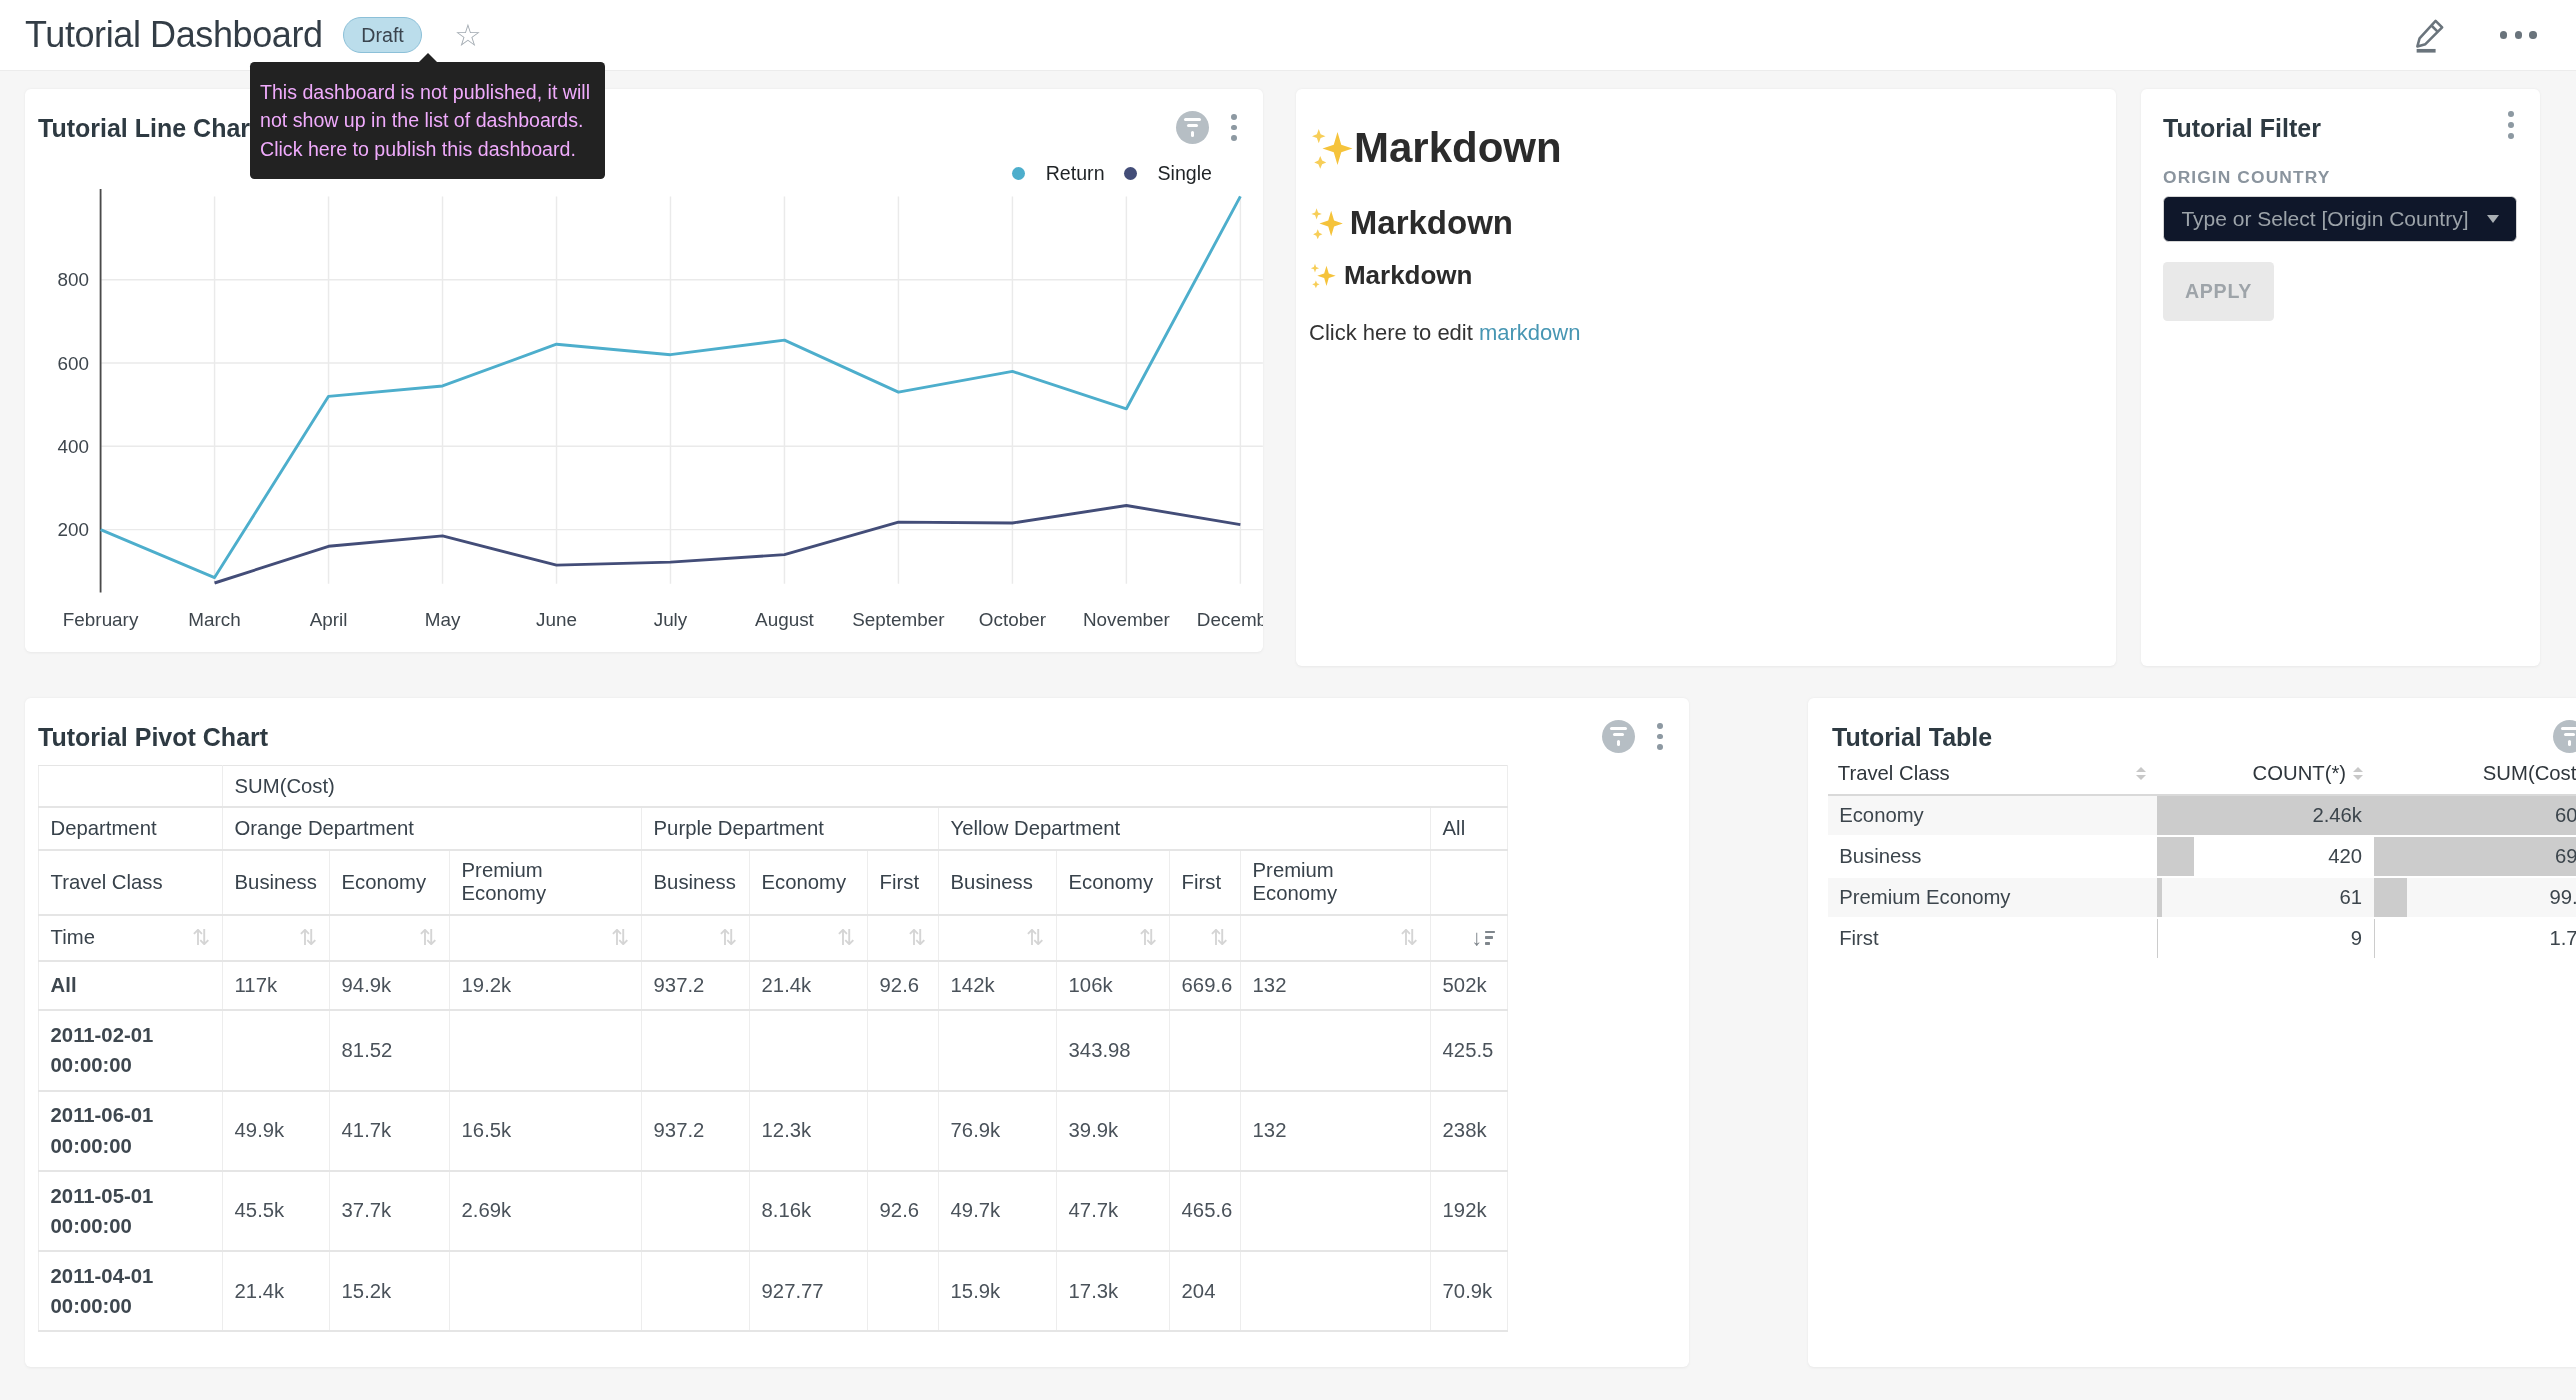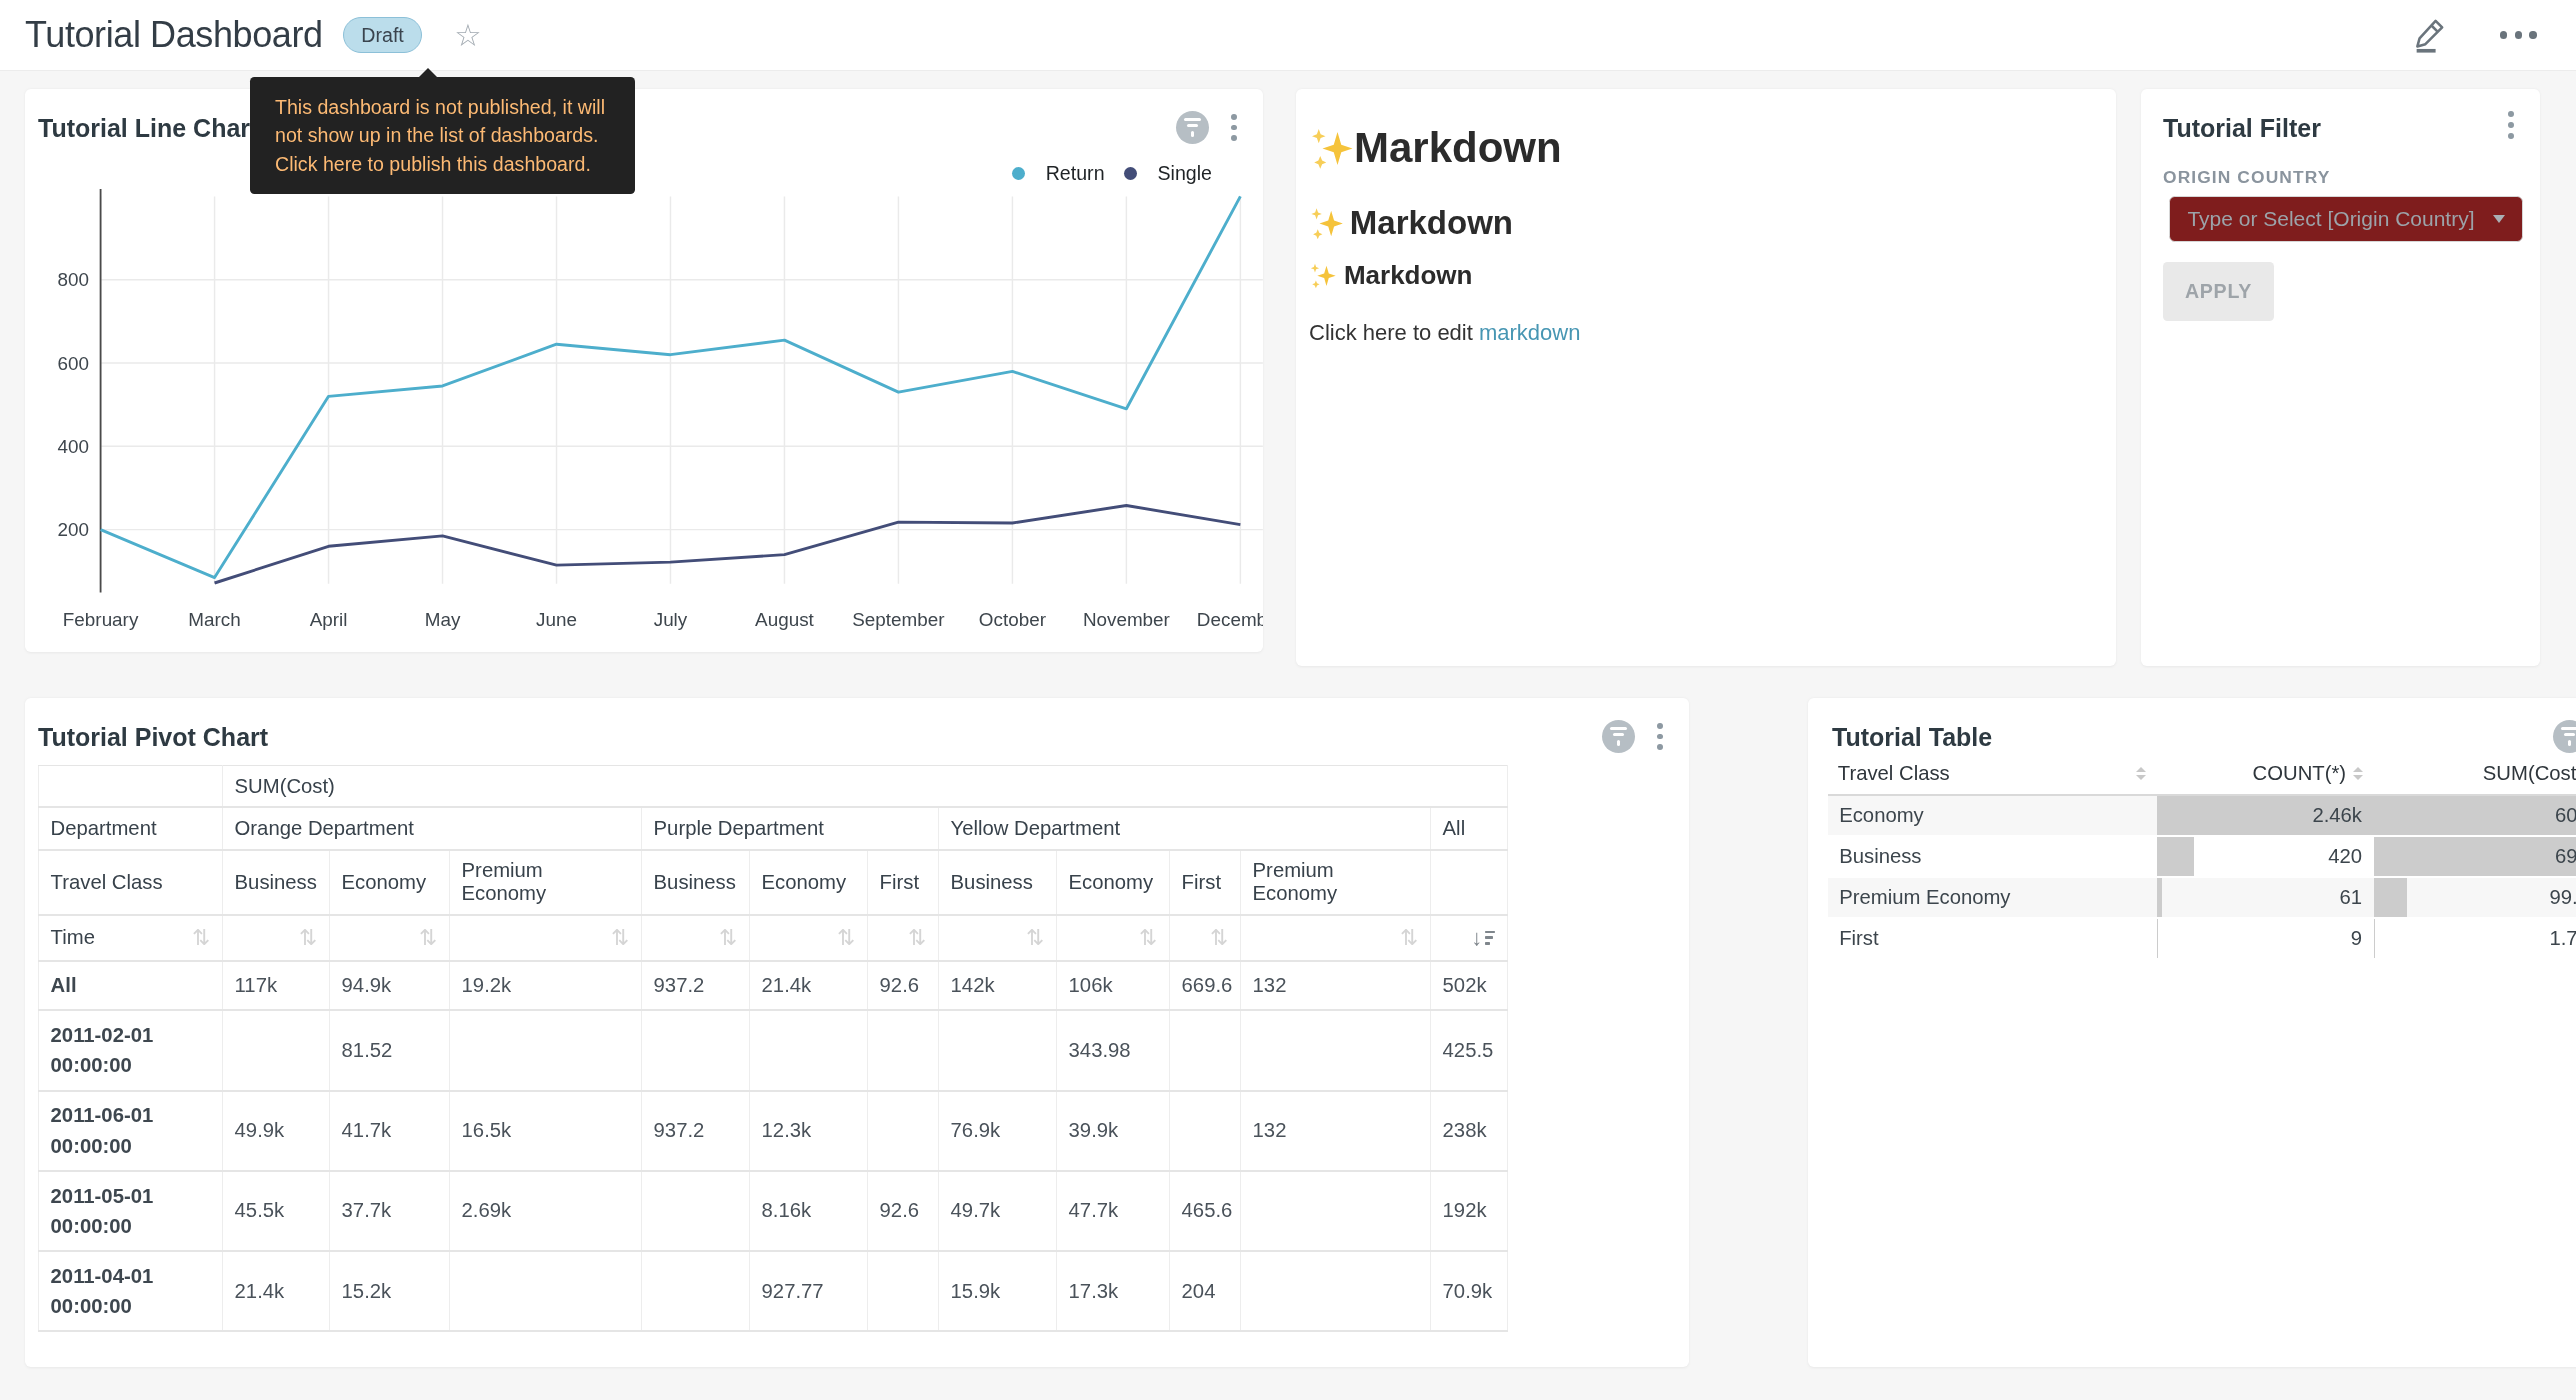--- a/index.html
+++ b/index.html
@@ -12,22 +12,22 @@
               padding:0 25px;box-sizing:border-box;z-index:10;}
   .dash-title{font-size:36px;font-weight:500;color:#333D46;letter-spacing:-0.4px;}
   .draft-badge{margin-left:20.3px;background:#BBDDEB;border:1.5px solid #8CC0D8;border-radius:29px;
                padding:5.1px 17.4px;font-size:19.6px;color:#3A444E;cursor:pointer;}
   .star{margin-left:32px;font-size:30.5px;color:#A3ABB2;line-height:1;cursor:pointer;}
   .header-right{margin-left:auto;display:flex;align-items:center;gap:52px;padding-right:14.5px;}
   .dots-h{display:flex;gap:7.3px;cursor:pointer;}
   .dots-h i{width:7.3px;height:7.3px;border-radius:50%;background:#6A747C;}
 
   
-  .tooltip{position:absolute;left:250px;top:62px;width:335px;background:#222;color:#fdba74;
-           font-size:19.6px;line-height:1.45;padding:16px 25px;border-radius:4.4px;z-index:60;margin-top:15px;}
+  .tooltip{position:absolute;left:250px;top:62px;width:335px;background:#222;color:#f0abfc;
+           font-size:19.6px;line-height:1.45;padding:16px 10px;border-radius:4.4px;z-index:60;}
   .tooltip:before{content:"";position:absolute;left:168px;top:-9.4px;
                   border-left:10.2px solid transparent;border-right:10.2px solid transparent;
                   border-bottom:10.2px solid #222;}
 
   
   .panel{position:absolute;background:#fff;border-radius:5.8px;overflow:hidden;
          box-shadow:0 0.7px 2.9px rgba(0,0,0,0.06);}
   .panel-title{position:absolute;left:13px;top:25px;font-size:25px;font-weight:600;color:#2E3A42;}
   .panel-icons{position:absolute;top:22px;right:26px;display:flex;align-items:center;gap:22px;}
   .filter-circle{width:33px;height:33px;border-radius:50%;background:#B6BEC4;display:flex;
@@ -55,23 +55,23 @@
   .md-h3{top:171px;font-size:26px;gap:7.3px;}
   .md-p{position:absolute;left:13px;top:231px;font-size:22px;color:#333;}
   .md-link{color:#4796B3;cursor:pointer;}
   .sparkle{flex:0 0 auto;}
 
   
   #filter-panel{left:2141px;top:89px;width:399px;height:577px;}
   #filter-panel .panel-title{left:22px;}
   .filter-label{position:absolute;left:22px;top:78px;font-size:17.4px;font-weight:600;
                 color:#8A949E;letter-spacing:1.1px;}
-  .filter-select{position:absolute;left:28px;top:107px;width:354px;height:46px;box-sizing:border-box;
+  .filter-select{position:absolute;left:22px;top:107px;width:354px;height:46px;box-sizing:border-box;
                  border:1.5px solid #D6D6D6;border-radius:5.8px;display:flex;align-items:center;
-                 padding:0 17.4px;font-size:21px;color:#9CA3A9;background:#7f1d1d;cursor:pointer;}
+                 padding:0 17.4px;font-size:21px;color:#9CA3A9;background:#0f172a;cursor:pointer;}
   .select-caret{margin-left:auto;width:0;height:0;border-left:6.5px solid transparent;
                 border-right:6.5px solid transparent;border-top:8px solid #A9AFB4;}
   .apply-btn{position:absolute;left:22px;top:173px;background:#E9E9E9;border:none;border-radius:4.4px;
              padding:18px 22px;font-size:19.6px;font-weight:600;color:#9EA4A9;letter-spacing:0.7px;
              cursor:pointer;font-family:inherit;}
 
   
   #pivot-panel{left:25px;top:698px;width:1664px;height:669px;}
   .pivot-table{position:absolute;left:13px;top:67px;border-collapse:collapse;table-layout:fixed;
                width:1470px;font-size:20.3px;color:#4A525A;}

